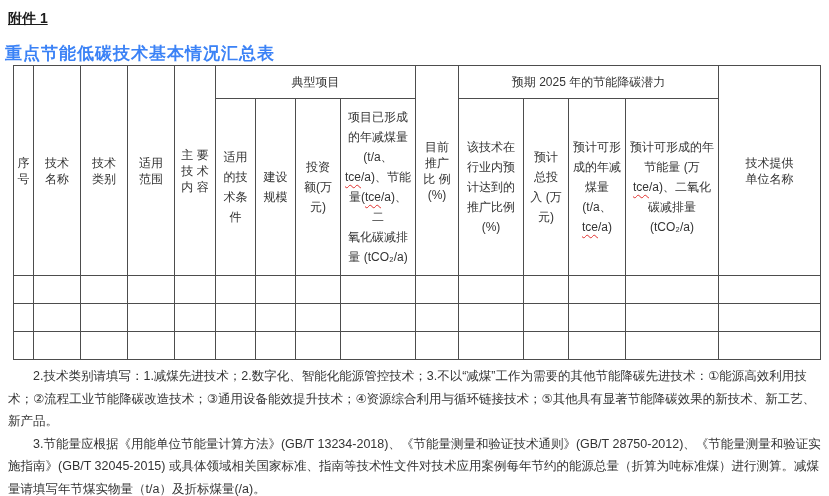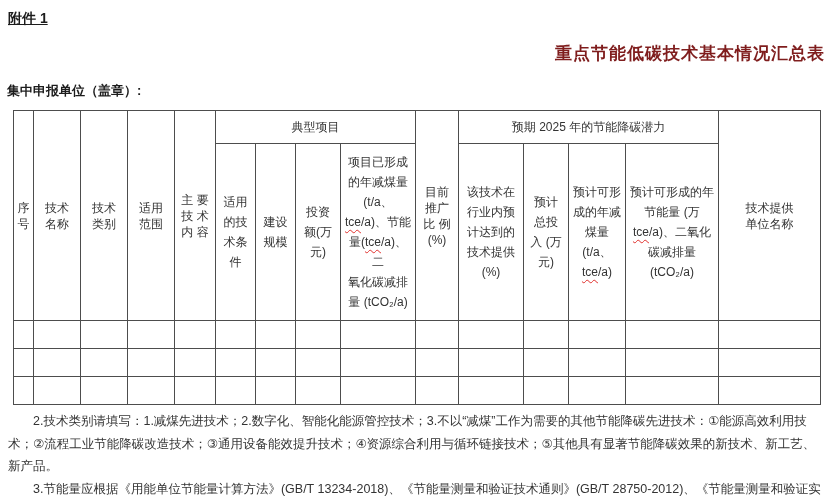--- a/index.html
+++ b/index.html
@@ -11,21 +11,21 @@
     color: #333333;
   }
   .page { padding: 8px 4px 0 5px; }
 
   .attachment-label {
     font-size: 14px; font-weight: bold; color: #1c1c1c;
     margin: 2px 0 0 3px;
     text-decoration: underline;
   }
   .doc-title {
-    text-align: right; font-size: 17px; font-weight: bold; color: #7f1d1d;
+    text-align: left; font-size: 17px; font-weight: bold; color: #3b82f6;
     letter-spacing: 1px; margin: 14px 0 0 0;
   }
   .declarer-label {
     font-size: 13px; font-weight: bold; color: #1c1c1c;
     margin: 17px 0 10px 2px;
   }
 
   table.summary {
     border-collapse: collapse; table-layout: fixed;
     width: 807px; margin-left: 8px;
@@ -64,21 +64,20 @@
 </style>
 </head>
 <body>
 
 <div class="page">
 
   <div class="attachment-label">附件 1</div>
 
   <div class="doc-title">重点节能低碳技术基本情况汇总表</div>
 
-  <div class="declarer-label">集中申报单位（盖章）:</div>
 
   <table class="summary">
     <colgroup>
       <col style="width:20px">
         <col style="width:47px">
         <col style="width:47px">
       <col style="width:47px">
         <col style="width:41px">
         <col style="width:40px">
       <col style="width:40px">
@@ -126,21 +125,21 @@
         <th class="spell">项目已形成
 的年减煤量
 (t/a、
 <span class="sq">tce</span>/a)、节能
 量(<span class="sq">tce</span>/a)、二
 氧化碳减排
 量 (tCO₂/a)</th>
         <th>该技术在
 行业内预
 计达到的
-技术提供
+推广比例
 (%)</th>
         <th>预计
 总投
 入 (万
 元)</th>
         <th class="spell">预计可形
 成的年减
 煤量
 (t/a、
 <span class="sq">tce</span>/a)</th>

